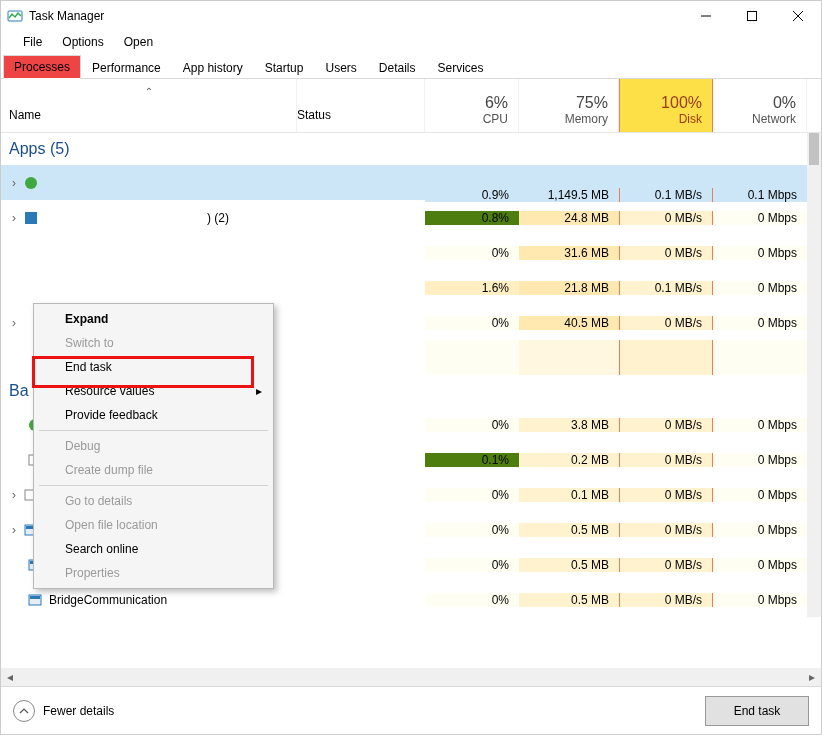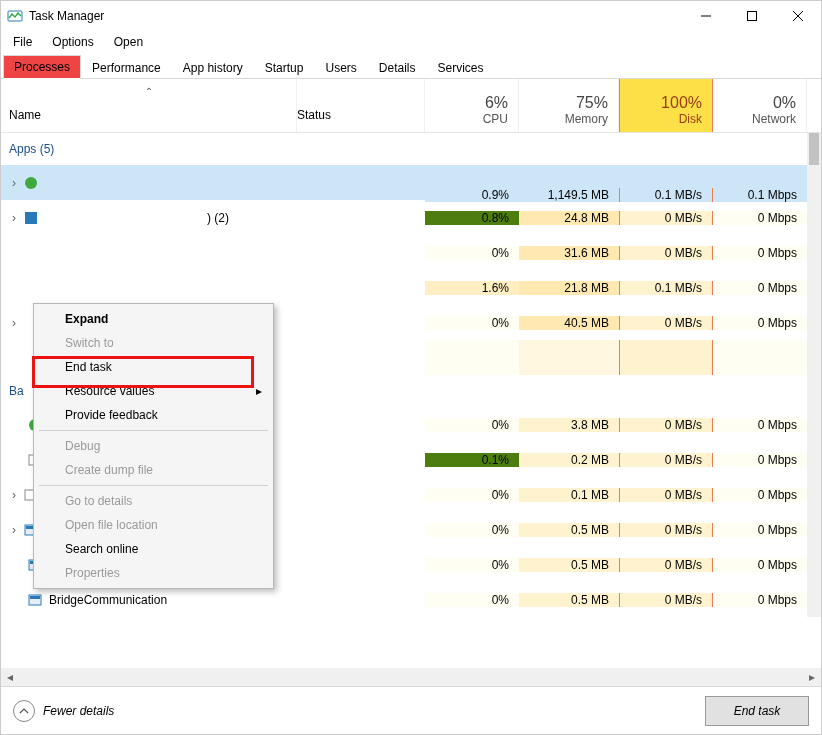--- a/index.html
+++ b/index.html
@@ -9,21 +9,21 @@
   
   .titlebar { height: 30px; display: flex; align-items: center; padding-left: 6px; }
   .titlebar .app-icon { width: 16px; height: 16px; margin-right: 6px; }
   .titlebar .app-icon svg { width: 16px; height: 16px; }
   .titlebar .title { flex: 0 0 auto; }
   .titlebar .spacer { flex: 1 1 auto; }
   .titlebar .tb-btn { width: 46px; height: 30px; display: flex; align-items: center; justify-content: center; }
   .titlebar .tb-btn svg { width: 10px; height: 10px; }
 
   
-  .menubar { height: 22px; display: flex; align-items: center; padding-left: 4px; gap: 4px; }
+  .menubar { height: 22px; display: flex; align-items: center; padding-left: 14px; gap: 4px; }
   .menubar .m { padding: 2px 8px; cursor: default; }
 
   
   .tabstrip { display: flex; align-items: flex-end; height: 26px; border-bottom: 1px solid #d9d9d9; padding-left: 2px; }
   .tab { padding: 4px 10px; border: 1px solid transparent; border-bottom: none; position: relative; top: 1px; cursor: default; }
   .tab.active { background: #ef4444; border-color: #d9d9d9; border-bottom: 1px solid #fff; }
 
   
   .grid-wrap { position: relative; flex: 1 1 auto; overflow: hidden; }
   .grid-header { display: flex; height: 54px; border-bottom: 1px solid #e6e6e6; }
@@ -58,37 +58,37 @@
   .cpu-l  { background:#fffef2; }
   .cpu-m  { background:#4d7c0f; }
   .cpu-s  { background:#ffefc2; }
   .mem-l  { background:#fff3cf; }
   .mem-m  { background:#ffe9b0; }
   .mem-s  { background:#ffdf90; }
   .disk-l { background:#fff3cf; border-left:1px solid #ed7d55; border-right:1px solid #ed7d55; }
   .net-l  { background:#fffef2; }
 
   
-  .group { height:32px; display:flex; align-items:center; padding-left:8px; color:#1a4f8a; font-size:12px; }
+  .group { height:32px; display:flex; align-items:center; padding-left:8px; color:#1a4f8a; font-size:16px; }
 
   
   .gap-row { display:flex; height:35px; }
   .gap-row .g-name { flex:0 0 424px; }
   .gap-row .g-cpu  { flex:0 0 94px;  background:#fffef2; }
   .gap-row .g-mem  { flex:0 0 100px; background:#fff7e0; }
   .gap-row .g-disk { flex:0 0 94px;  background:#fff3cf; border-left:1px solid #ed7d55; border-right:1px solid #ed7d55; }
   .gap-row .g-net  { flex:0 0 94px;  background:#fffef2; }
 
   
   .hscroll { height:18px; background:#f0f0f0; display:flex; align-items:center; }
   .hscroll .arrow { width:18px; height:18px; display:flex; align-items:center; justify-content:center; color:#666; }
   .hscroll .track { flex:1; height:18px; position:relative; }
 
   
-  .footer { height:48px; border-top:1px solid #d9d9d9; display:flex; align-items:center; padding:0 12px;font-style:italic; }
+  .footer { height:48px; border-top:1px solid #d9d9d9; display:flex; align-items:center; padding:0 12px; }
   .footer .fewer { display:flex; align-items:center; gap:8px; }
   .footer .fewer .circ { width:22px; height:22px; border:1px solid #888; border-radius:50%; display:flex; align-items:center; justify-content:center; }
   .footer .spacer { flex:1; }
   .footer .end-btn { width:104px; height:30px; background:#e1e1e1; border:1px solid #999; display:flex; align-items:center; justify-content:center; }
 
   
   .ctxmenu { position:absolute; left:32px; top:224px; width:241px; background:#f5f5f5; border:1px solid #b8b8b8; box-shadow:3px 3px 6px rgba(0,0,0,.25); padding:3px; z-index:10; }
   .ctxmenu .mi { height:24px; display:flex; align-items:center; padding:0 22px 0 28px; position:relative; }
   .ctxmenu .mi.disabled { color:#9a9a9a; }
   .ctxmenu .mi.bold { font-weight:700; }

